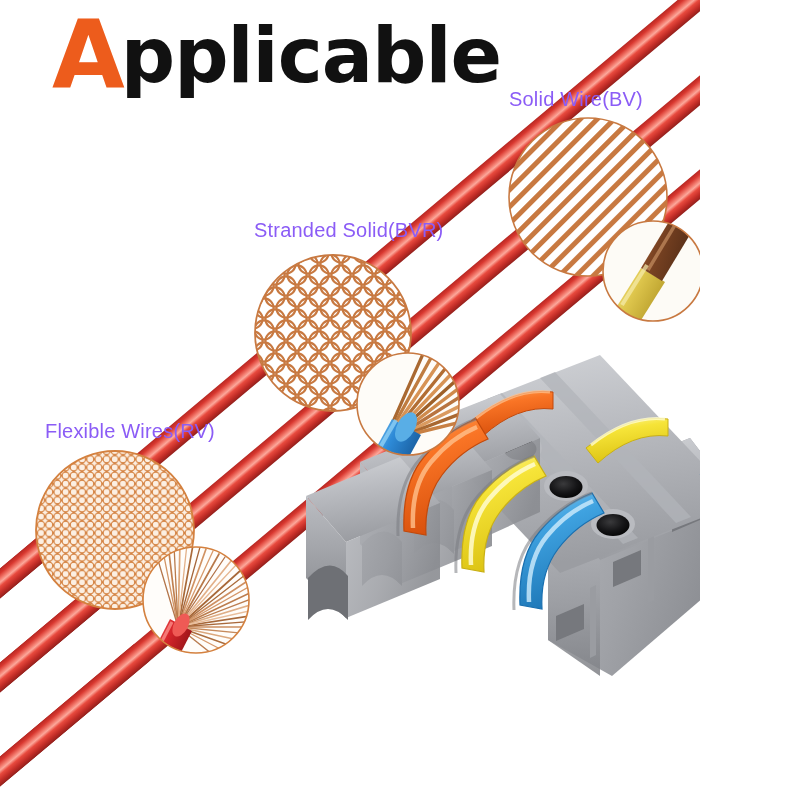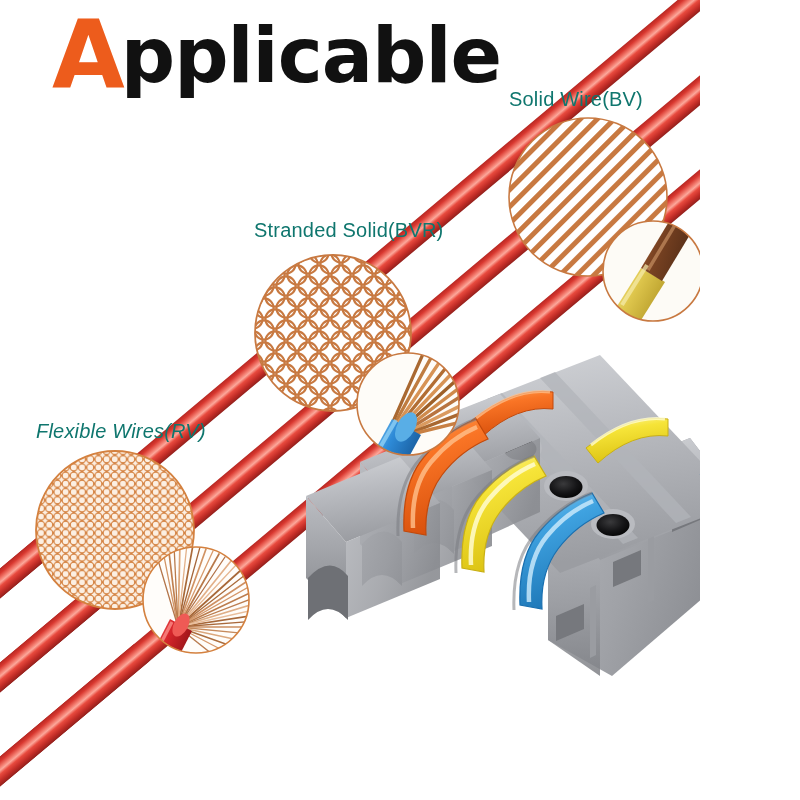--- a/index.html
+++ b/index.html
@@ -48,28 +48,28 @@
     line-height: 0.9;
     vertical-align: -6px;
     letter-spacing: -4px;
   }
   
   .wire-label {
     position: absolute;
     font-family: "Liberation Sans", sans-serif;
     font-size: 20px;
     font-weight: 400;
-    color: #0f766e;
+    color: #8b5cf6;
     white-space: nowrap;
     letter-spacing: 0.2px;
     user-select: none;
   }
   #label-solid    { left: 509px; top: 88px; }
   #label-stranded { left: 254px; top: 219px; }
-  #label-flexible { left: 36px;  top: 420px; font-style: italic; }
+  #label-flexible { left: 45px;  top: 420px; }
 </style>
 </head>
 <body>
 
 <div id="page">
 
   <svg id="scene" viewBox="0 0 800 800">
     <defs>
 
       <pattern id="pat-stripes" width="12" height="12" patternUnits="userSpaceOnUse" patternTransform="rotate(-45)">

